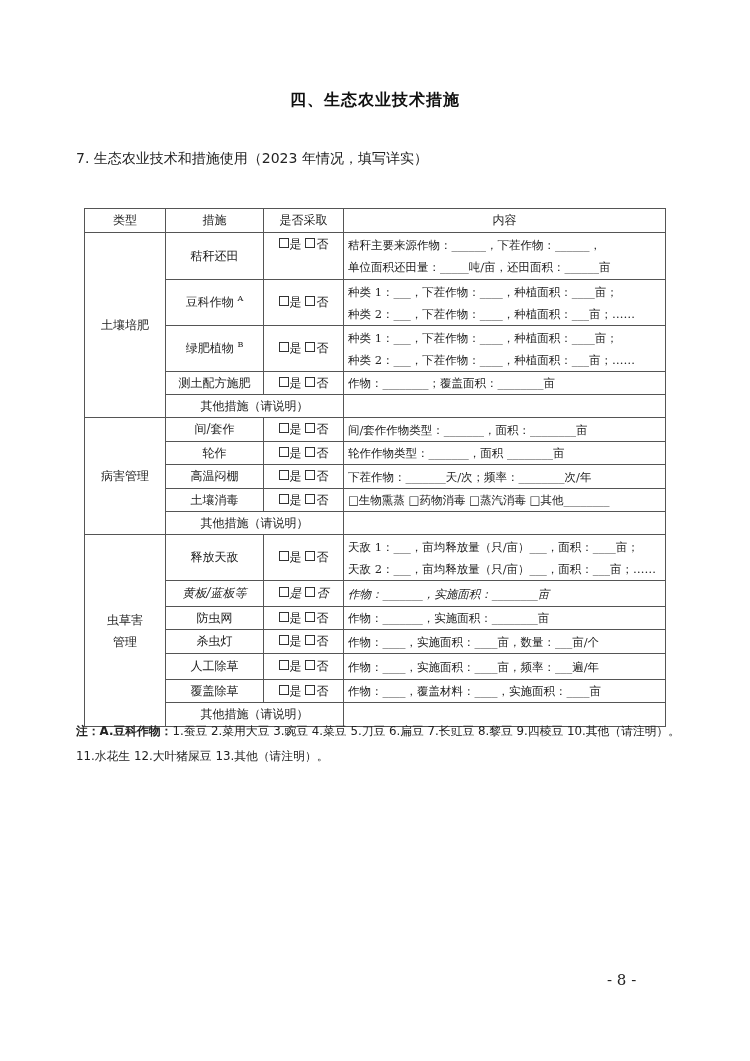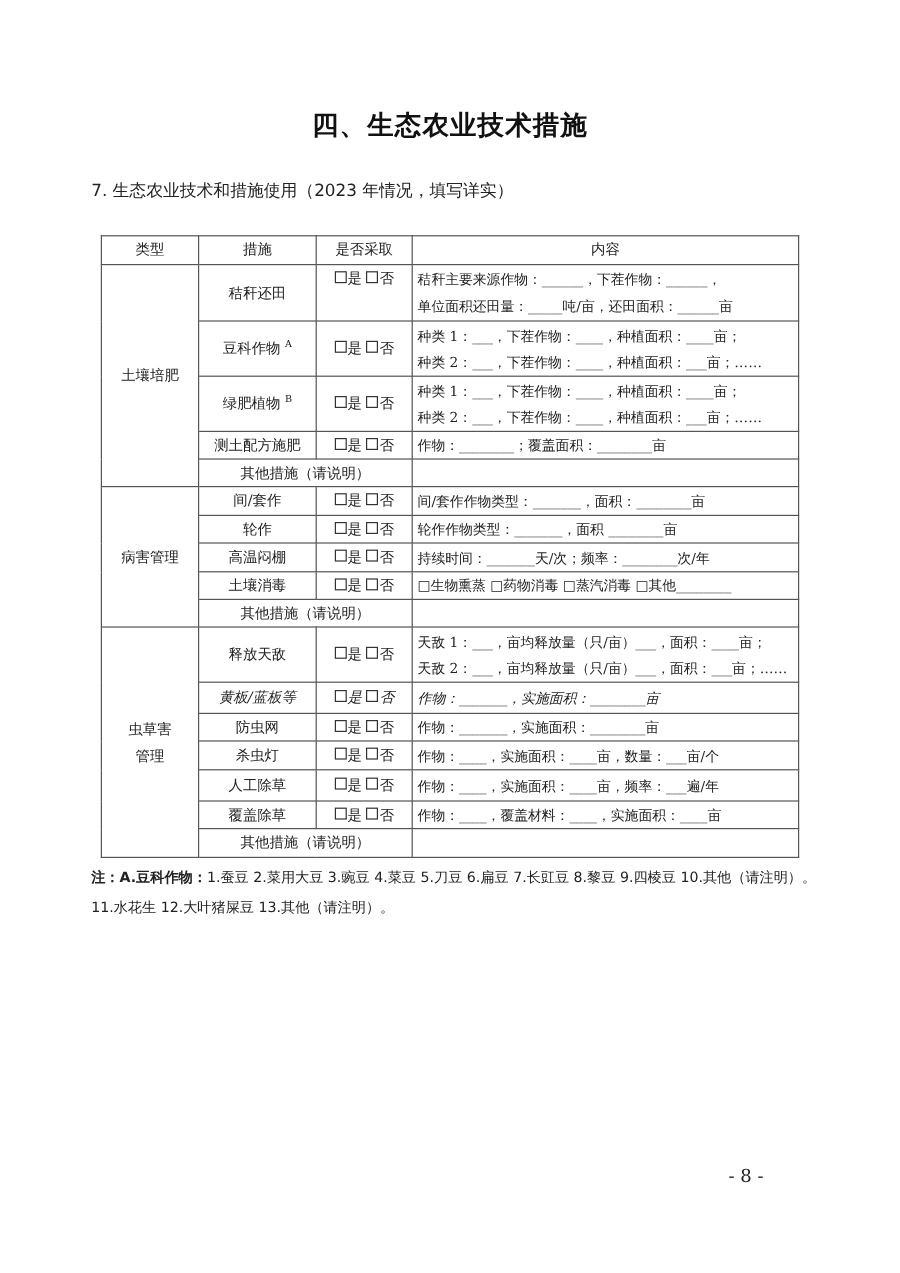--- a/index.html
+++ b/index.html
@@ -1,22 +1,22 @@
 <!DOCTYPE html>
 <html><head>
 <meta charset="utf-8">
 <style>
   html, body { margin:0; padding:0; background:#fff; }
   body { width:750px; height:1061px; position:relative; overflow:hidden;
          font-family:"DejaVu Serif","Liberation Serif",serif; color:#222; }
   .title { position:absolute; top:90px; left:0; width:750px; text-align:center;
-           font-family:"DejaVu Sans","Liberation Sans",sans-serif; font-size:22px; font-weight:bold; color:#111; letter-spacing:1px; }
+           font-family:"DejaVu Sans","Liberation Sans",sans-serif; font-size:16px; font-weight:bold; color:#111; letter-spacing:1px; }
   .subtitle { position:absolute; top:150px; left:76px; font-size:14px;
               font-family:"DejaVu Sans","Liberation Sans",sans-serif; color:#222; }
-  table.main { position:absolute; top:196px; left:84px; width:581px;
+  table.main { position:absolute; top:208px; left:84px; width:581px;
                border-collapse:collapse; font-size:12px; table-layout:fixed; }
   table.main td, table.main th { border:1px solid #555; padding:0 4px; vertical-align:middle; font-weight:normal; }
   table.main th { text-align:center; height:23px; }
   td.type { text-align:center; }
   td.measure { text-align:center; white-space:nowrap; }
   td.adopt { text-align:center; white-space:nowrap; }
   td.adopt.top { vertical-align:top; padding-top:3px; }
   td.content { white-space:nowrap; line-height:22px; font-size:11.5px; }
   td.other { text-align:center; }
   .box { display:inline-block; width:8px; height:8px; border:1px solid #333; margin-right:1px; vertical-align:0px; }
@@ -96,21 +96,21 @@
         <td class="measure"><span>轮作</span></td>
         <td class="adopt"><span><span class="box"></span><span>是</span></span> <span><span class="box"></span><span>否</span></span></td>
         <td class="content">
           <div>轮作作物类型：_______，面积 ________亩</div>
         </td>
       </tr>
       <tr style="height: 24px;">
         <td class="measure"><span>高温闷棚</span></td>
         <td class="adopt"><span><span class="box"></span><span>是</span></span> <span><span class="box"></span><span>否</span></span></td>
         <td class="content">
-          <div>持续时间：_______天/次；频率：________次/年</div>
+          <div>下茬作物：_______天/次；频率：________次/年</div>
         </td>
       </tr>
       <tr style="height: 23px;">
         <td class="measure"><span>土壤消毒</span></td>
         <td class="adopt"><span><span class="box"></span><span>是</span></span> <span><span class="box"></span><span>否</span></span></td>
         <td class="content">
           <div>□生物熏蒸 □药物消毒 □蒸汽消毒 □其他________</div>
         </td>
       </tr>
       <tr style="height: 23px;">

